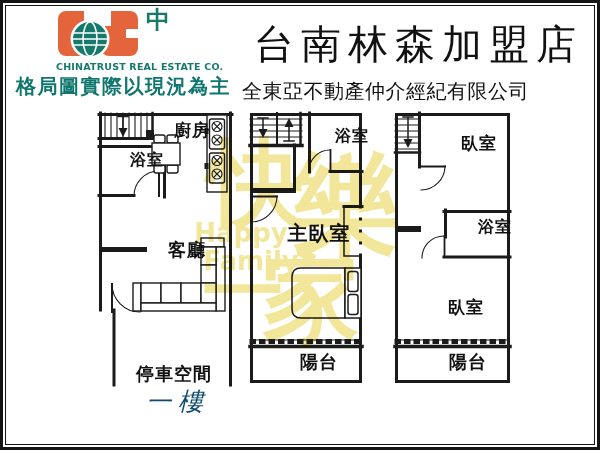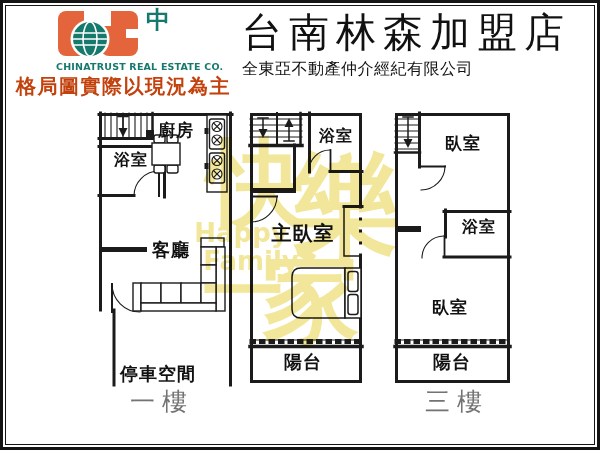--- a/index.html
+++ b/index.html
@@ -9,37 +9,37 @@
   .frame-inner{position:absolute;inset:5px;border:1px solid #151515;pointer-events:none;z-index:50;}
 
   
   .logo-icon{position:absolute;left:57px;top:9px;width:82px;height:50px;}
   .logo-cn{position:absolute;left:146px;top:8px;color:#157a6c;
            font-family:"DejaVu Serif","Liberation Serif",serif;font-weight:700;line-height:1;}
   .logo-cn .l1{font-size:24px;letter-spacing:0;}
   .logo-cn .l2{font-size:20px;margin-top:3px;letter-spacing:1px;}
   .logo-en{position:absolute;left:56px;top:61px;width:160px;color:#157a6c;
            font-size:9.5px;font-weight:700;letter-spacing:0.2px;white-space:nowrap;}
-  .disclaimer{position:absolute;left:16px;top:73px;color:#c2410c;
+  .disclaimer{position:absolute;left:16px;top:73px;color:#0f766e;
               font-family:"DejaVu Serif","Liberation Serif",serif;font-weight:700;
               font-size:20px;letter-spacing:1.5px;white-space:nowrap;}
   .title-block{position:absolute;left:242px;top:10px;width:352px;color:#111;}
-  .store-title{margin:0;font-family:"DejaVu Serif","Liberation Serif",serif;font-weight:400;
+  .store-title{margin:12px;font-family:"DejaVu Serif","Liberation Serif",serif;font-weight:400;
                font-size:40px;letter-spacing:7px;line-height:1.1;white-space:nowrap;}
   .subtitle{margin-top:5px;font-family:"DejaVu Serif","Liberation Serif",serif;font-weight:400;
-            font-size:16px;letter-spacing:0.5px;white-space:nowrap;}
+            font-size:20px;letter-spacing:0.5px;white-space:nowrap;}
 
   
   .plan{position:absolute;left:0;top:0;width:600px;height:450px;z-index:10;}
-  .plan-labels{position:absolute;inset:0;z-index:20;}
+  .plan-labels{position:absolute;inset:0;z-index:20;margin-left:16px;}
   .rlabel{position:absolute;transform:translate(-50%,-50%);color:#111;font-weight:700;
           white-space:nowrap;letter-spacing:1px;font-family:"DejaVu Sans","Liberation Sans",sans-serif;}
-  .flabel{position:absolute;transform:translate(-50%,-50%);color:#737373;font-weight:400;
+  .flabel{position:absolute;transform:translate(-50%,-50%);color:#0c4a6e;font-weight:400;
           font-size:25px;letter-spacing:7px;white-space:nowrap;
-          font-family:"DejaVu Serif","Liberation Serif",serif;}
+          font-family:"DejaVu Serif","Liberation Serif",serif;font-style:italic;}
 
   
   .watermark{position:absolute;inset:0;z-index:30;mix-blend-mode:multiply;opacity:0.88;pointer-events:none;}
   .wm{position:absolute;transform:translate(-50%,-50%);color:#f1e38c;line-height:1;white-space:nowrap;
       font-family:"DejaVu Serif","Liberation Serif",serif;font-weight:700;}
   .wm-en{font-family:"DejaVu Sans","Liberation Sans",sans-serif;font-weight:800;}
 </style>
 </head>
 <body>
 
@@ -211,21 +211,20 @@
     <span class="rlabel" style="left:336px;top:136px;font-size:16px">浴室</span>
     <span class="rlabel" style="left:303px;top:233px;font-size:20px">主臥室</span>
     <span class="rlabel" style="left:303px;top:362px;font-size:18px">陽台</span>
 
     <span class="rlabel" style="left:463px;top:143px;font-size:17px">臥室</span>
     <span class="rlabel" style="left:479px;top:227px;font-size:16px">浴室</span>
     <span class="rlabel" style="left:450px;top:307px;font-size:17px">臥室</span>
     <span class="rlabel" style="left:452px;top:362px;font-size:18px">陽台</span>
 
     <span class="flabel" style="left:162px;top:401px">一樓</span>
-    <span class="flabel" style="left:457px;top:401px">三樓</span>
   </div>
 
   <div class="watermark">
     <span class="wm" style="left:256px;top:183px;font-size:96px">快</span>
     <span class="wm" style="left:347px;top:204px;font-size:108px">樂</span>
     <span class="wm" style="left:243px;top:291px;font-size:82px">一</span>
     <span class="wm" style="left:311px;top:298px;font-size:98px">家</span>
     <span class="wm wm-en" style="left:241px;top:233px;font-size:26px">Happy</span>
     <span class="wm wm-en" style="left:251px;top:261px;font-size:26px">Family</span>
   </div>

